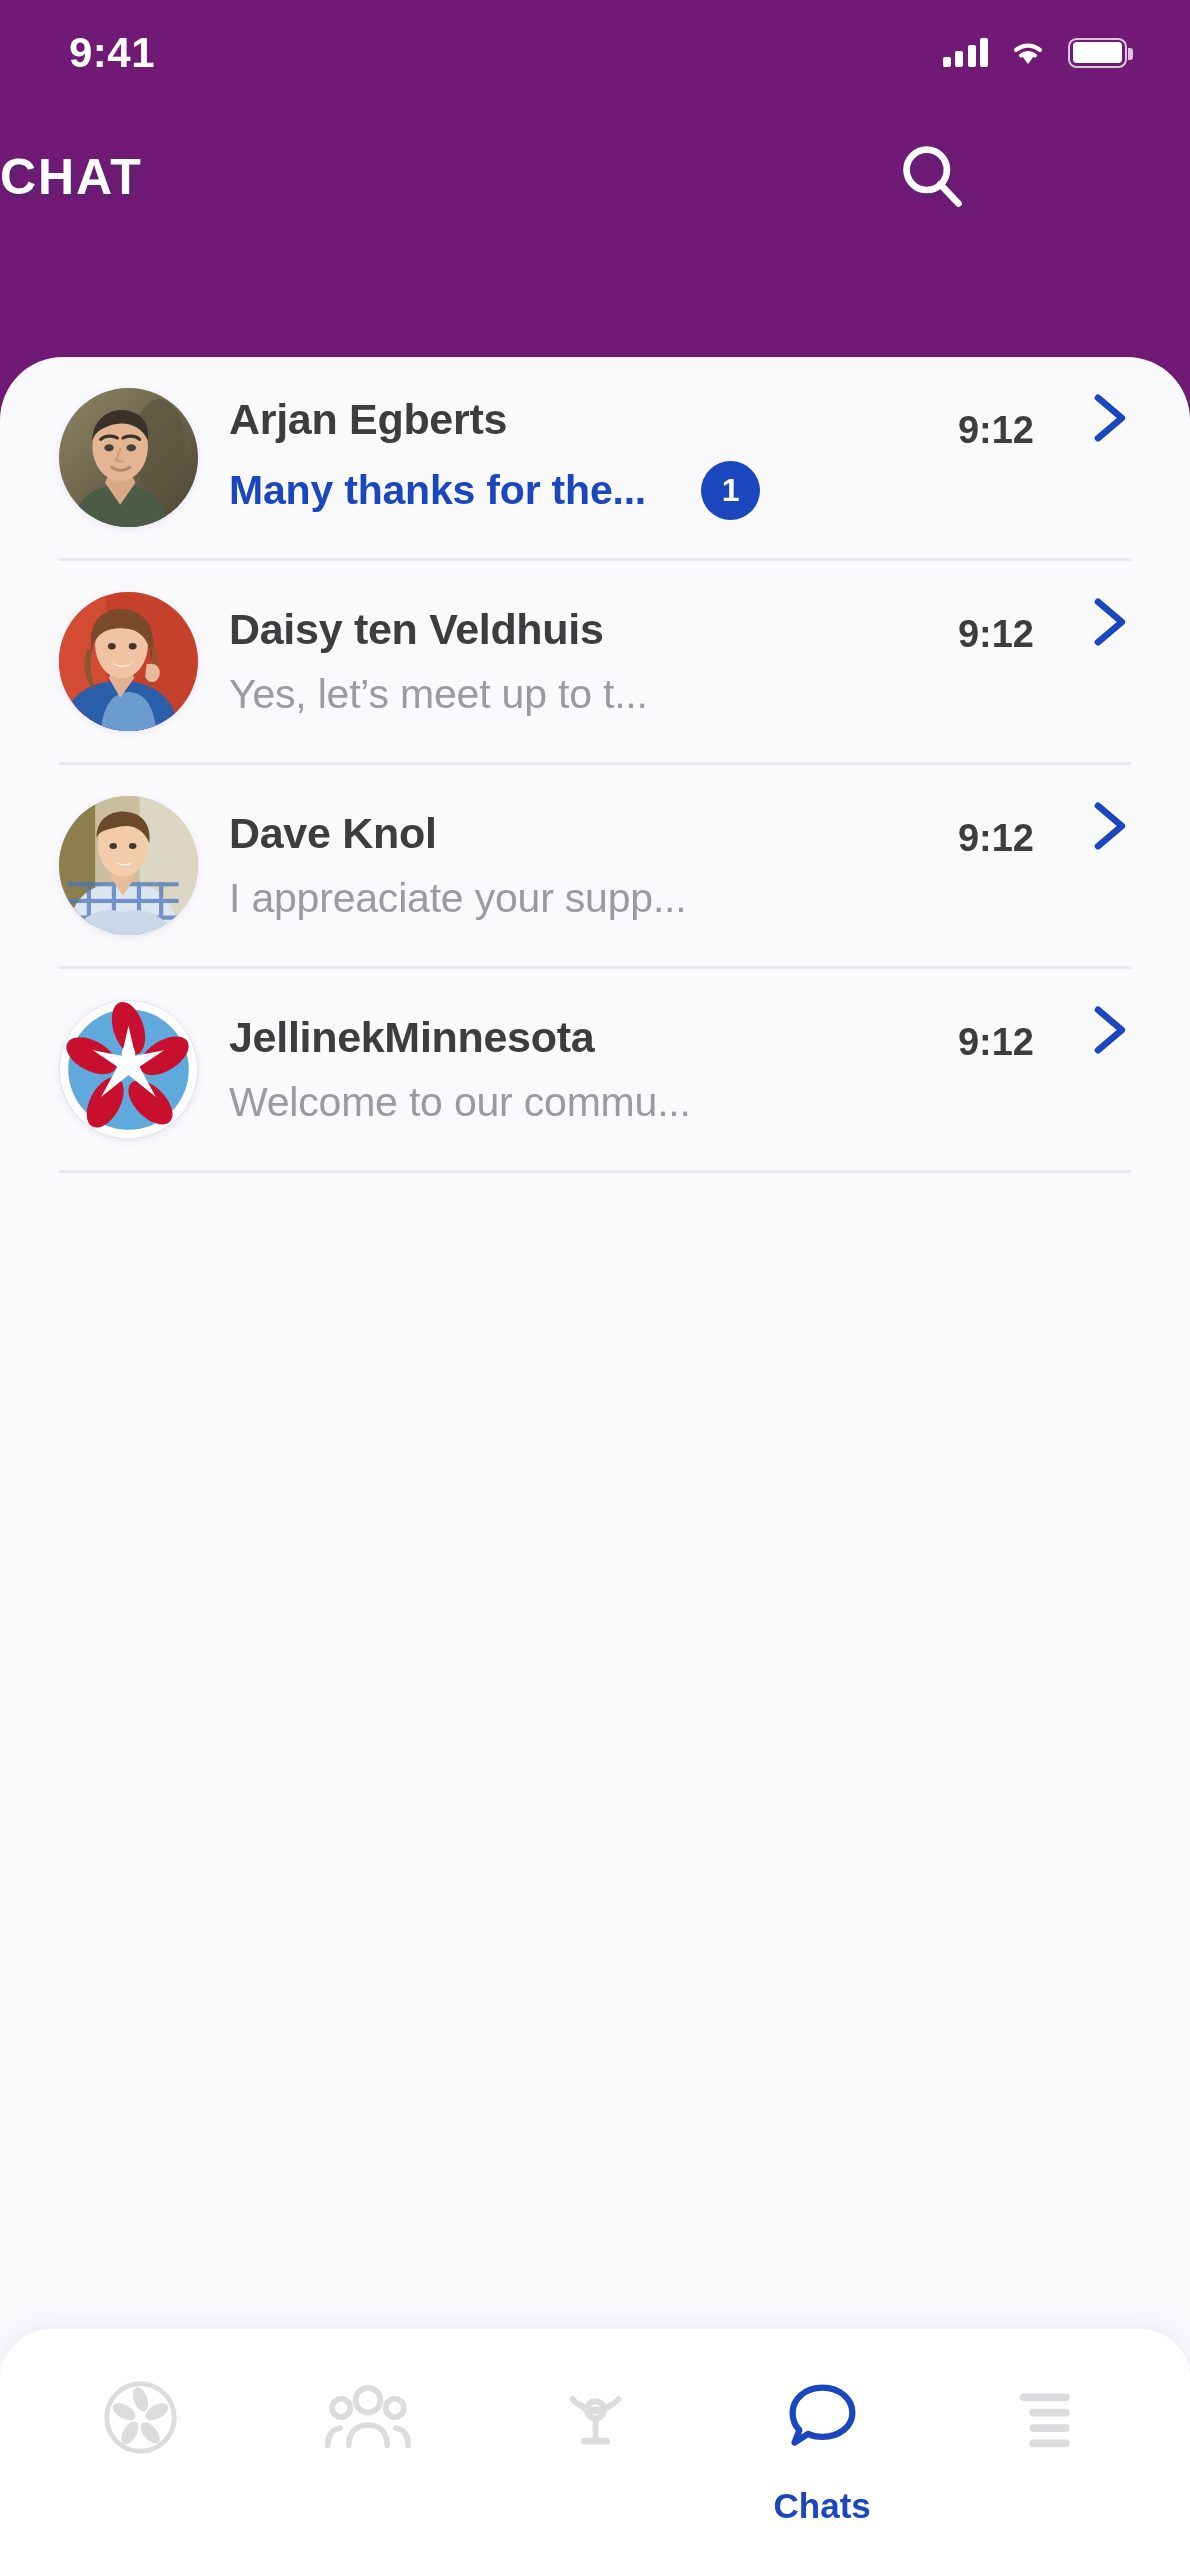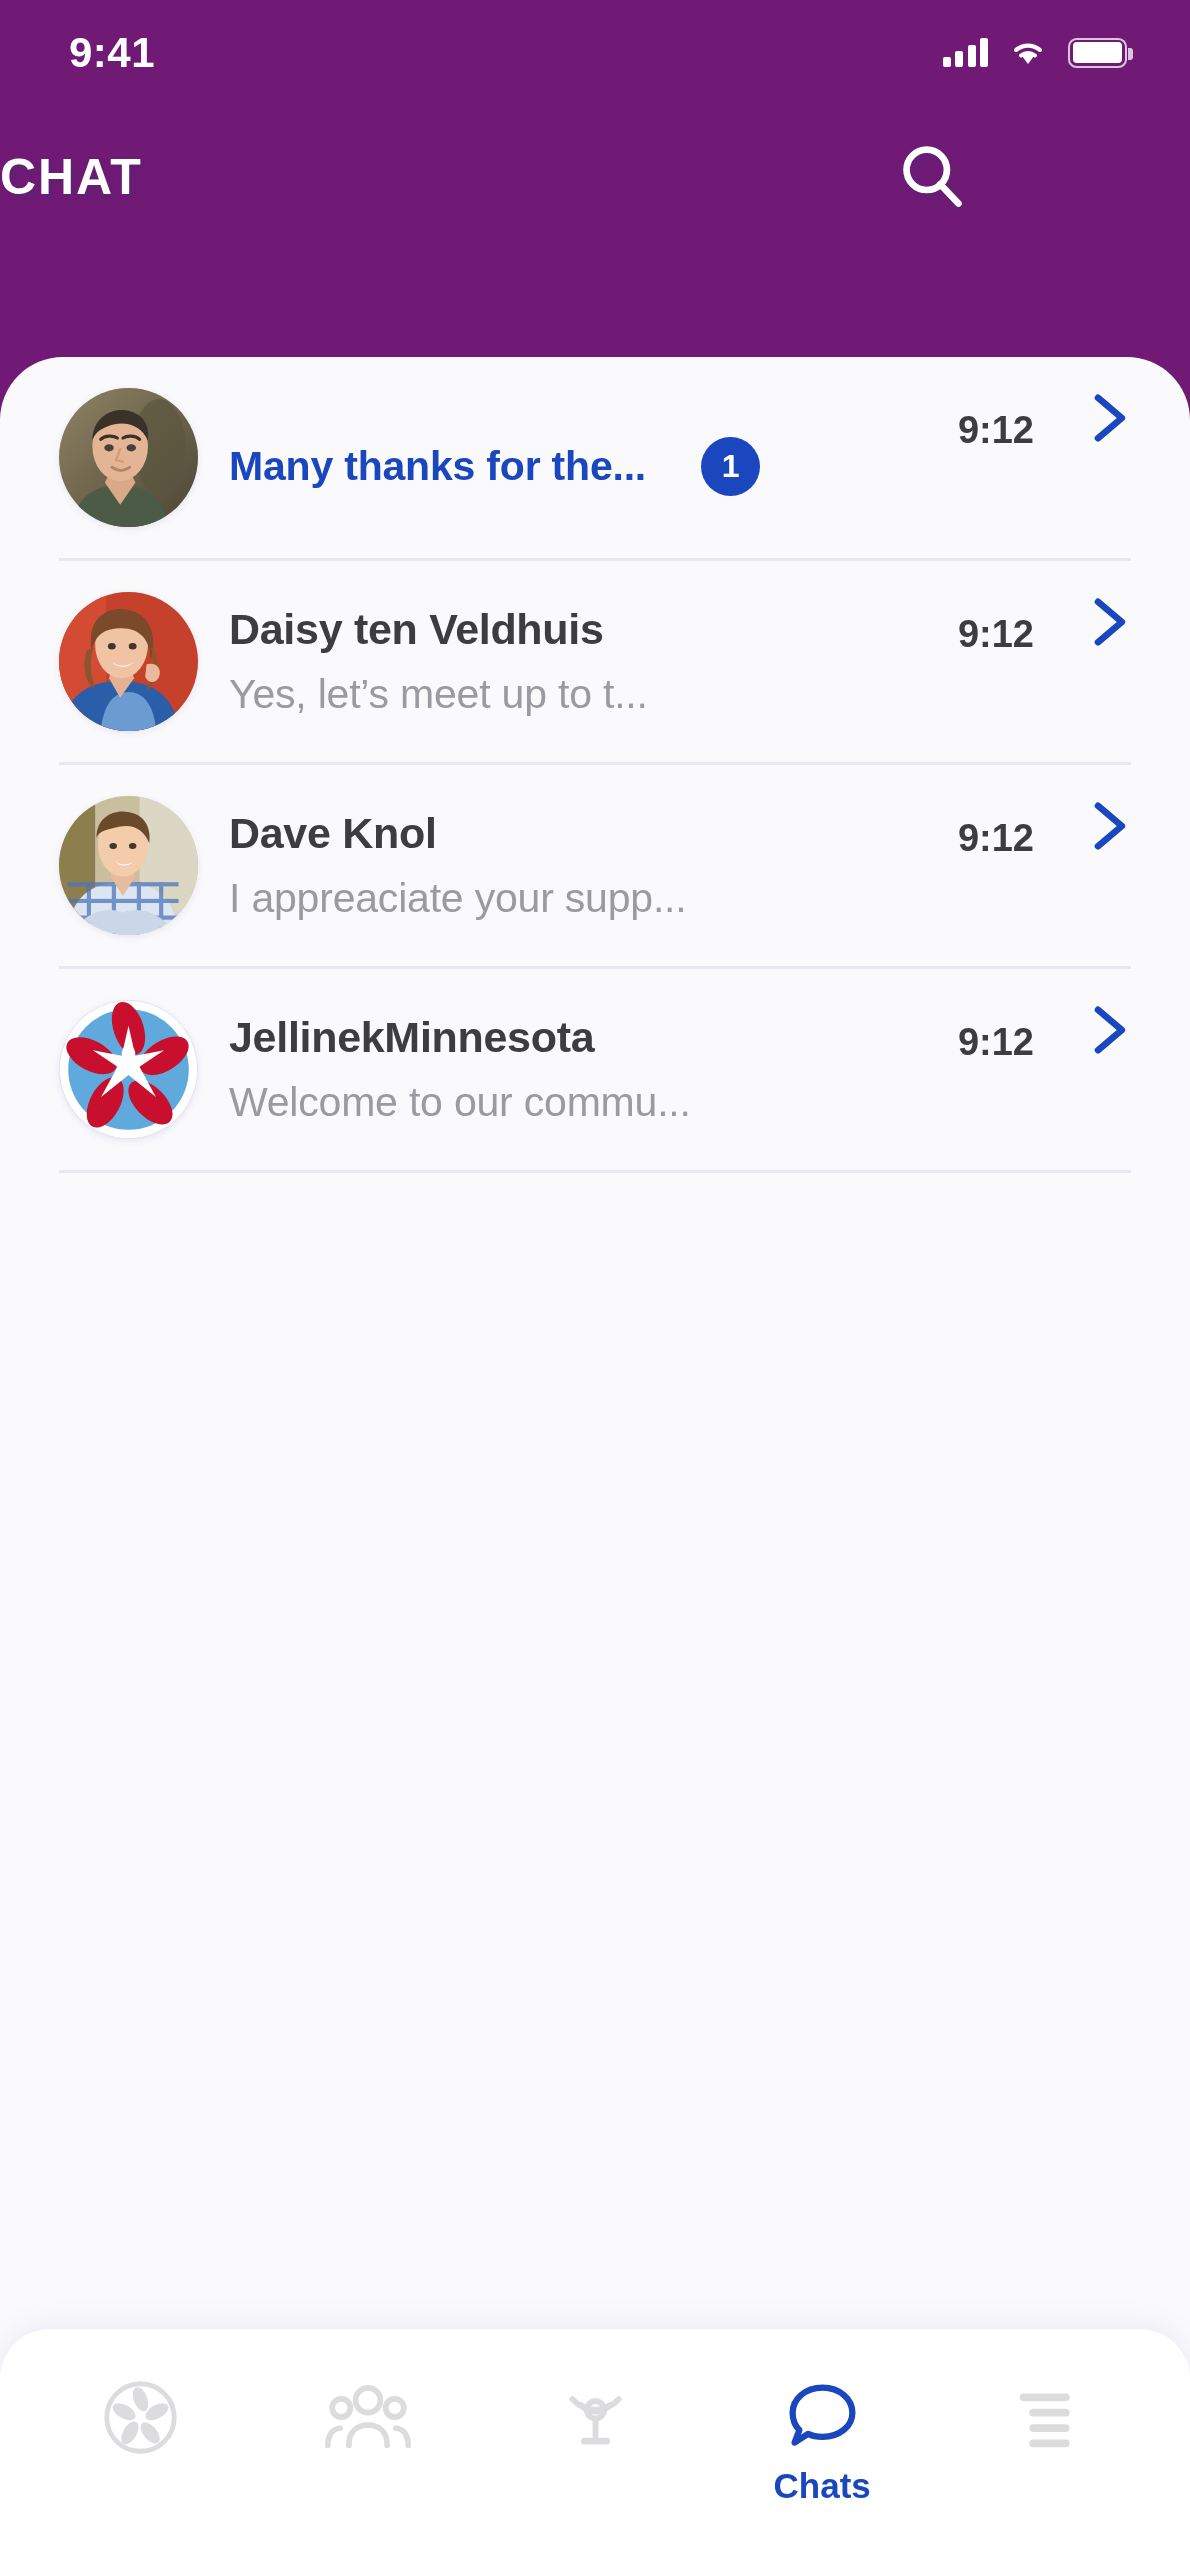--- a/index.html
+++ b/index.html
@@ -140,21 +140,21 @@
     background:#ffffff;
     border-top-left-radius:50px;
     border-top-right-radius:50px;
     display:flex; align-items:flex-start; justify-content:space-around;
     padding:0 27px;
     box-shadow:0 -5.7px 25px rgba(120,110,170,0.10);
   }
   .tab {
     flex:1;
     padding-top:44px;
-    display:flex; flex-direction:column; align-items:center; gap:5px;
+    display:flex; flex-direction:column; align-items:center; gap:25px;
   }
   .tab-icon { width:88px; height:88px; display:flex; align-items:center; justify-content:center; }
   .tab-label { font-size:35px; font-weight:bold; color:#1A46BE; }
 </style>
 </head>
 <body>
 
 <div id="phone">
 
   <div class="statusbar">
@@ -208,20 +208,23 @@
             <path d="M24 38 C24 20 40 13 52 17 C62 20 65 28 64 38 C60 28 50 24 40 26 C32 28 26 31 24 38 Z" fill="#3A3128"></path>
             <ellipse cx="36" cy="43" rx="3.4" ry="2.6" fill="#46403A"></ellipse>
             <ellipse cx="52" cy="43" rx="3.4" ry="2.6" fill="#46403A"></ellipse>
             <path d="M30 37 C33 34 39 34 42 36" stroke="#3A3128" stroke-width="2.2" fill="none" stroke-linecap="round"></path>
             <path d="M46 36 C49 34 55 34 58 37" stroke="#3A3128" stroke-width="2.2" fill="none" stroke-linecap="round"></path>
             <path d="M38 57 C42 60 47 60 51 57" stroke="#B5826A" stroke-width="2" fill="none" stroke-linecap="round"></path>
             <path d="M44 44 L41 52 L46 53" stroke="#CF9B7B" stroke-width="1.6" fill="none" stroke-linecap="round"></path>
           </svg>
         </div>
         <div class="row-body">
+          <div class="row-top">
+            <div class="chat-name">Arjan Egberts</div>
+          </div>
           <div class="row-bottom">
             <div class="chat-preview unread">Many thanks for the...</div>
             <div class="badge">1</div>
           </div>
         </div>
         <div class="chat-time">9:12</div>
         <svg class="chevron" viewBox="0 0 24 28">
           <polyline points="6,3 19,14 6,25" stroke="#1A46BE" stroke-width="3.6" fill="none" stroke-linecap="round" stroke-linejoin="round"></polyline>
         </svg>
       </div>

